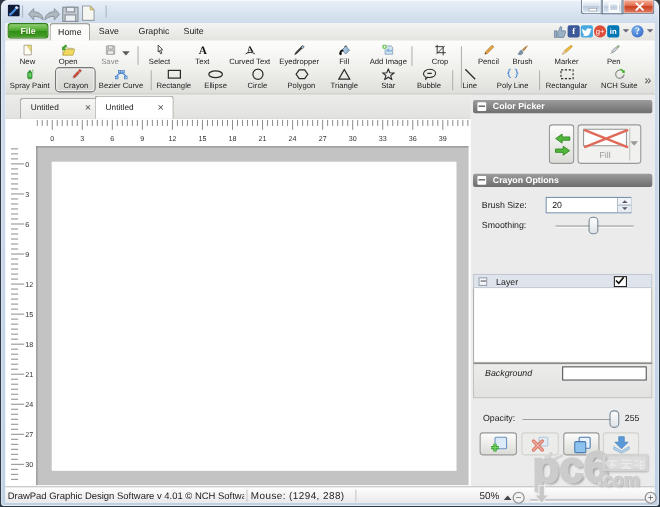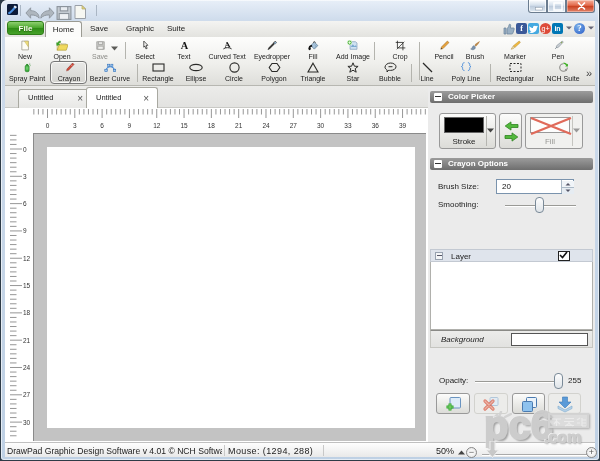--- a/index.html
+++ b/index.html
@@ -535,28 +535,20 @@
       <line x1="5" y1="302.77599999999995" x2="11.5" y2="302.77599999999995" stroke="#8a8a8a" stroke-width="0.9"></line>
     </svg>
   <div id="canvas">
       <div id="page"></div>
     </div>
 </div>
 
 <div id="panel">
   <div class="phead" style="top:5px"><span class="pm"></span><span class="tx">Color Picker</span></div>
 
-  <div class="pbtn" style="left:11px;top:27px;width:57px;height:36px">
-    <div style="position:absolute;left:4px;top:3px;width:40px;height:16px;background:#000;border:1px solid #666"></div>
-    <div style="position:absolute;left:0;bottom:2px;width:48px;text-align:center;font-size:8px;color:#222">Stroke</div>
-    <div style="position:absolute;right:8px;top:2px;width:1px;height:30px;background:#b5b5b0"></div>
-    <svg style="position:absolute;right:1px;top:14px" width="7" height="5" viewBox="0 0 7 5">
-        <path d="M0 .5h7L3.5 4.5z" fill="#444"></path>
-      </svg>
-  </div>
 
   <div class="pbtn" style="left:71px;top:27px;width:23px;height:36px">
     <svg style="position:absolute;left:4px;top:5px" width="15" height="25" viewBox="0 0 15 25">
       <path d="M14 5.5H7v-2.6L1.2 7l5.8 4.1V8.5h7z" fill="#52b83c" stroke="#2d8420" stroke-width=".8"></path>
       <path d="M1 16.5h7v-2.6l5.8 4.1-5.8 4.1v-2.6H1z" fill="#52b83c" stroke="#2d8420" stroke-width=".8"></path>
     </svg>
   </div>
 
   <div class="pbtn" style="left:97px;top:27px;width:58px;height:36px;background:#f1f1ef">
     <div style="position:absolute;left:4px;top:3px;width:40px;height:16px;background:#fdfdfd;border:1px solid #999"></div>
@@ -590,21 +582,21 @@
     <div style="position:absolute;left:4px;top:2px;width:8px;height:8px;background:#f4f6f8;border:1px solid #98a2b0"></div>
     <div style="position:absolute;left:5.5px;top:5px;width:5px;height:1px;background:#556"></div>
     <span style="position:absolute;left:20px;top:2px;font-size:8px;color:#222">Layer</span>
     <div style="position:absolute;left:127px;top:1px;width:12px;height:10px;background:#fdfdfd;border:1.5px solid #222">
       <svg width="9" height="8" viewBox="0 0 9 8" style="position:absolute;left:0px;top:-1px">
           <path d="M1 4l2.5 2.5L8 1" stroke="#111" stroke-width="1.6" fill="none"></path>
         </svg>
     </div>
   </div>
   <div style="position:absolute;left:2px;top:176px;width:163px;height:68px;background:#fff;border:1px solid #b0b0ac;border-top:none"></div>
-  <div style="position:absolute;left:2px;top:244px;width:163px;height:18px;background:linear-gradient(#ececea,#e2e2e0);border:1px solid #c5c5c0;border-top:1px solid #8a8a86">
+  <div style="position:absolute;left:2px;top:244px;width:163px;height:32px;background:linear-gradient(#ececea,#e2e2e0);border:1px solid #c5c5c0;border-top:1px solid #8a8a86">
     <span style="position:absolute;left:10px;top:4px;font-size:8px;font-style:italic;color:#222">Background</span>
     <div style="position:absolute;left:80px;top:2px;width:77px;height:13px;background:#fff;border:1px solid #555"></div>
   </div>
   <div class="plabel" style="left:11px;top:290px">Opacity:</div>
   <div style="position:absolute;left:47px;top:295px;width:82px;height:1px;background:#9a9a96;box-shadow:0 1px 0 #fff"></div>
   <div style="position:absolute;left:126px;top:287px;width:9px;height:16px;background:linear-gradient(#fdfdfd,#dfe4e8);border:1px solid #7a8a98;border-radius:4px"></div>
   <div class="plabel" style="left:140px;top:290px">255</div>
 
   <div class="pbtn" style="left:8px;top:307px;width:34px;height:21px">
     <svg style="position:absolute;left:7px;top:2px" width="18" height="17" viewBox="0 0 18 17">

